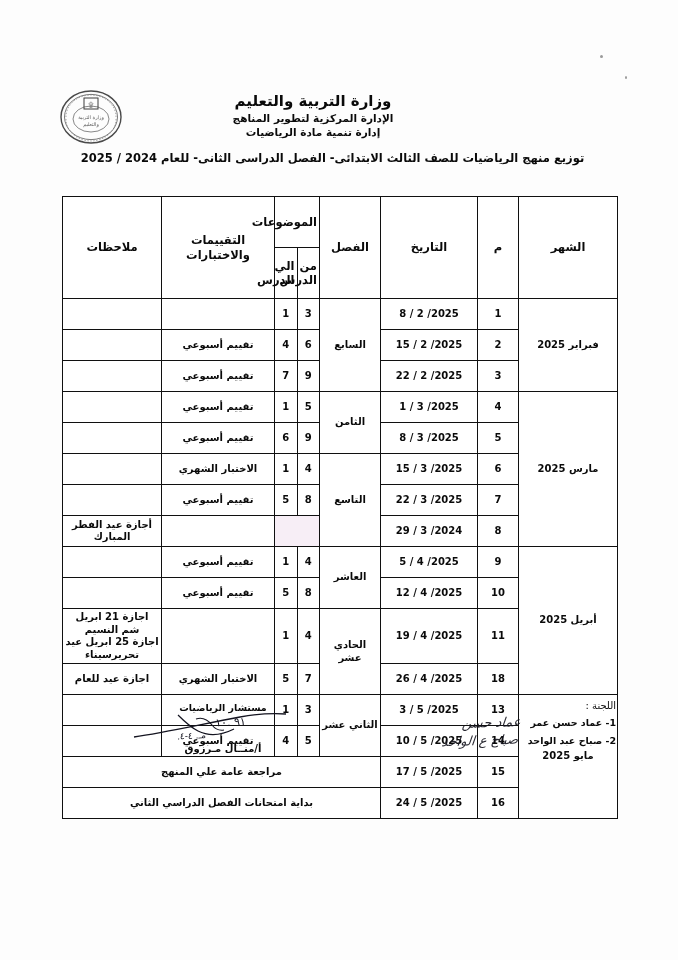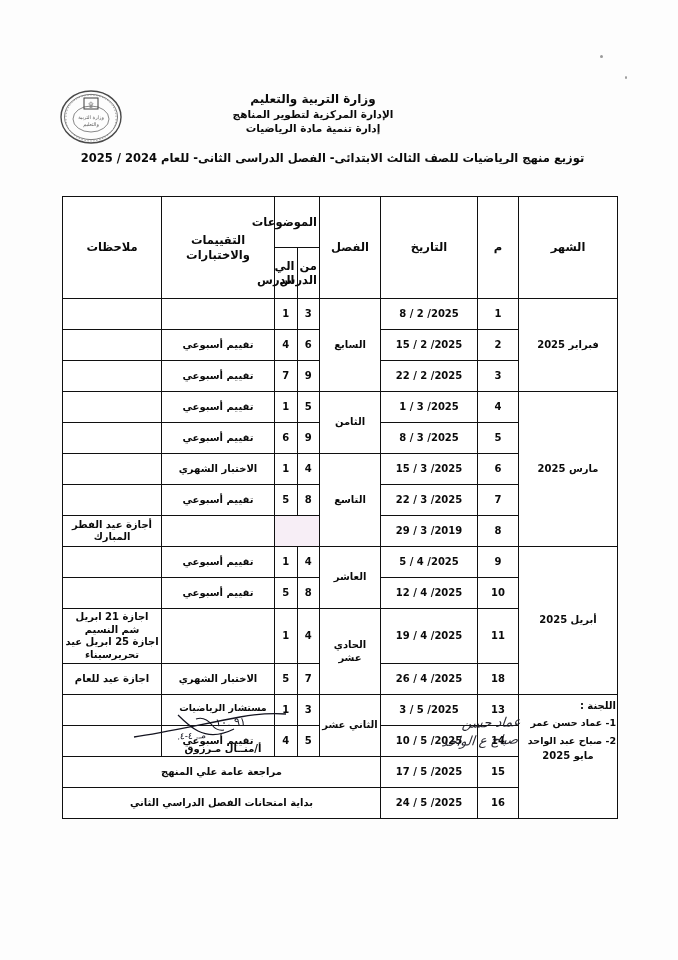--- a/index.html
+++ b/index.html
@@ -25,21 +25,21 @@
   .emblem{
     position:absolute;left:52px;top:0px;
     width:78px;height:58px;
   }
   .emblem svg{display:block;}
   .hl{
     font-weight:bold;
     line-height:1.32;
     letter-spacing:0px;
   }
-  .hl1{font-size:12px;margin-top:4px;}
+  .hl1{font-size:15px;margin-top:4px;}
   .hl2{font-size:10.5px;}
   .hl3{font-size:10.5px;text-align:center;}
   .hl4{font-size:11.5px;margin-top:3px;}
   .hl5{font-size:11px;margin-top:1px;}
   .head-block{
     position:absolute;right:150px;top:0;width:430px;text-align:center;
   }
   .wide-block{
     position:absolute;left:0;right:13px;top:60px;text-align:center;
   }
@@ -85,21 +85,21 @@
   .notes-mid{font-size:9px;line-height:1.2;}
   .wide-row td{font-size:11.5px;height:26px;}
   .month-cell{font-size:11px;vertical-align:top;padding-top:4px;}
   
   .footer{
     position:absolute;left:0;top:700px;width:678px;height:80px;
   }
   .committee{
     position:absolute;right:62px;top:0px;width:240px;text-align:right;
   }
-  .committee .lbl{font-size:10px;font-weight:bold;margin-bottom:4px;}
+  .committee .lbl{font-size:10px;font-weight:normal;margin-bottom:4px;}
   .cm-row{
     display:flex;flex-direction:row;align-items:center;gap:10px;
     margin-bottom:3px;
   }
   .cm-name{font-size:9.5px;font-weight:bold;white-space:nowrap;}
   .sig-ink{
     font-family:"DejaVu Serif","Liberation Serif",serif;
     font-size:13px;font-style:italic;color:#15151f;
     transform:skewX(-8deg) rotate(-2deg);
     white-space:nowrap;opacity:.92;
@@ -224,21 +224,21 @@
           <tr>
             <td class="c-no num">7</td>
             <td class="c-date date-cell">2025/ 3 / 22</td>
             <td class="c-to num">8</td>
             <td class="c-from num">5</td>
             <td class="c-eval">تقييم أسبوعي</td>
             <td class="c-notes"></td>
           </tr>
           <tr>
             <td class="c-no num">8</td>
-            <td class="c-date date-cell">2019/ 3 / 29</td>
+            <td class="c-date date-cell">2024/ 3 / 29</td>
             <td class="shaded" colspan="2"></td>
             <td class="c-eval"></td>
             <td class="c-notes notes-mid">أجازة عيد الفطر المبارك</td>
           </tr>
           <tr>
             <td class="c-month month-cell" rowspan="4">أبريل 2025</td>
             <td class="c-no num">9</td>
             <td class="c-date date-cell">2025/ 4 / 5</td>
             <td class="c-chap" rowspan="2">العاشر</td>
             <td class="c-to num">4</td>

